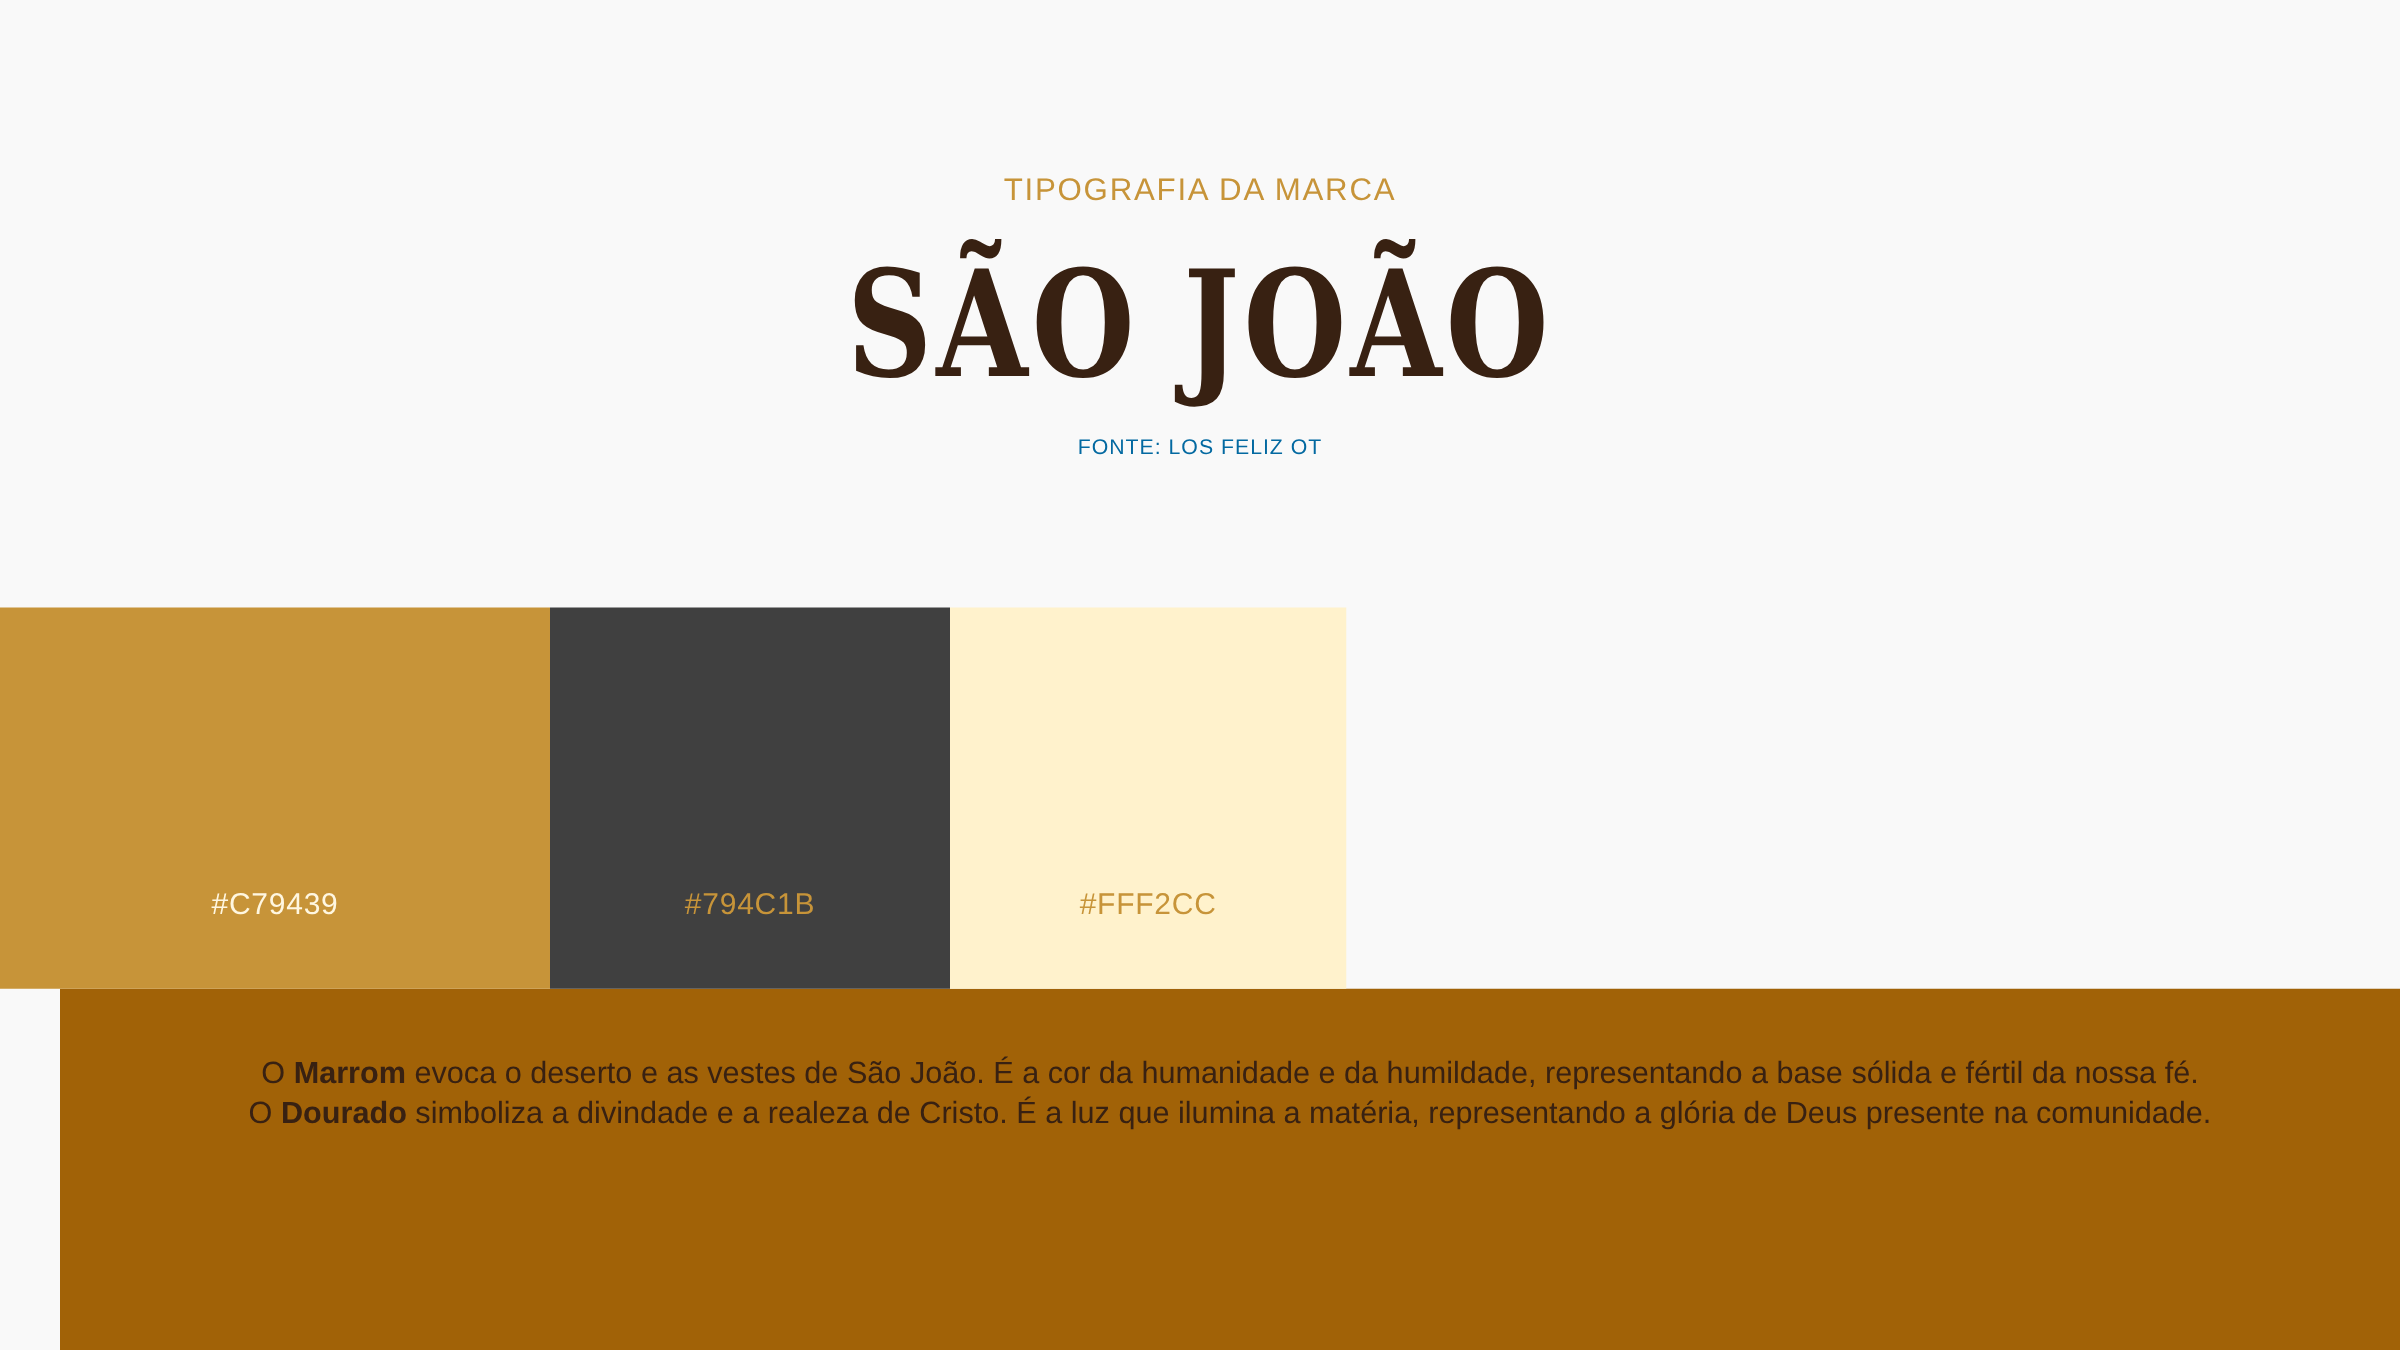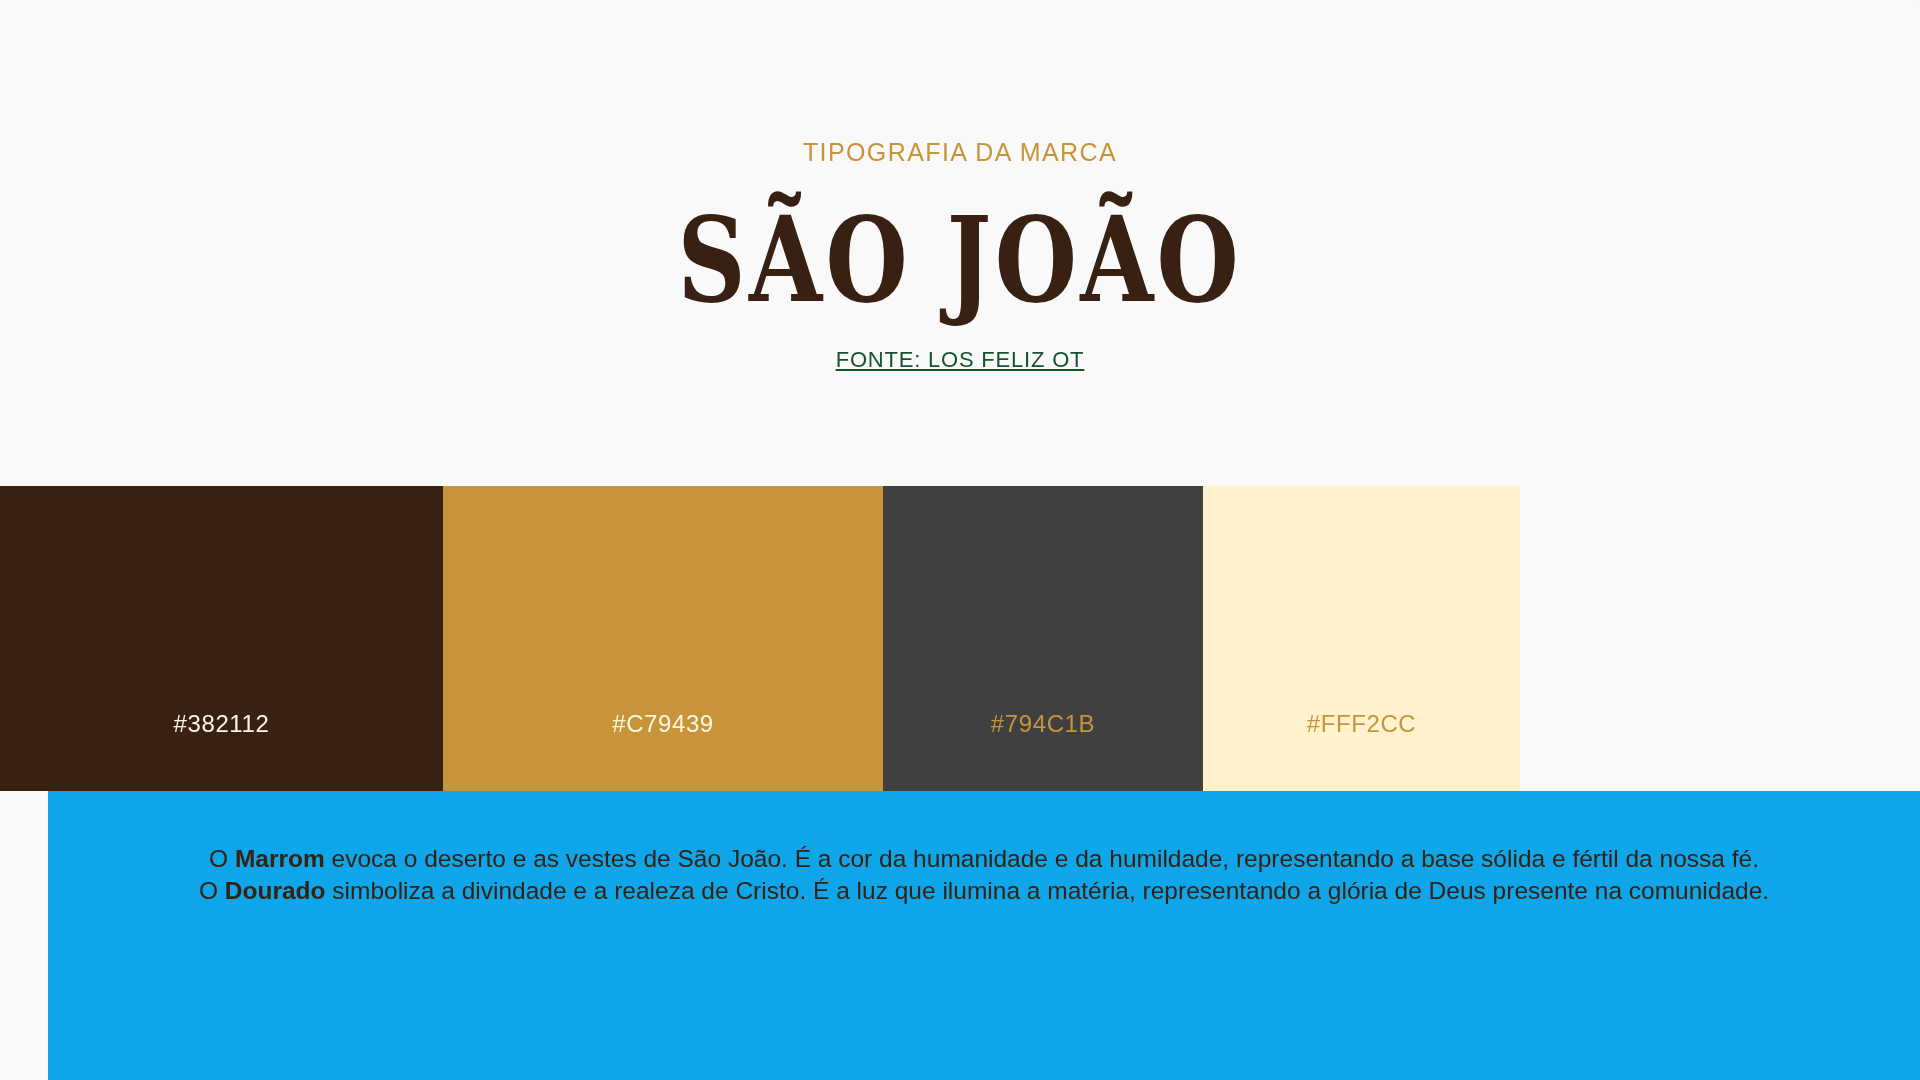--- a/index.html
+++ b/index.html
@@ -52,27 +52,26 @@
     color: #382112;
     line-height: 1;
     letter-spacing: 4px;
     transform: scaleX(0.80);
     transform-origin: center top;
     white-space: nowrap;
   }
 
   .font-note {
     margin-top: 30px;
-    font-size: 22px;
+    font-size: 17px;
     letter-spacing: 0.8px;
-    color: #14532d;
+    color: #0369a1;
     font-weight: 400;
     line-height: 1;
     text-transform: uppercase;
-    text-decoration: underline;
   }
 
   
   .palette {
     height: 305px;
     display: flex;
     width: 1920px;
   }
 
   .swatch {
@@ -92,21 +91,21 @@
     white-space: nowrap;
   }
 
   
   .description {
     flex: 1;
     padding-top: 52px;
     display: flex;
     flex-direction: column;
     align-items: center;
-    background: #0ea5e9;
+    background: #a16207;
     margin-left: 48px;
   }
 
   .desc-line {
     font-size: 24.5px;
     line-height: 1.32;
     color: #382112;
     text-align: center;
     white-space: nowrap;
     font-weight: 400;
@@ -121,23 +120,20 @@
 
 <div class="page">
 
   <section class="type-block">
     <div class="eyebrow">TIPOGRAFIA DA MARCA</div>
     <div class="brand-title">SÃO JOÃO</div>
     <div class="font-note">FONTE: LOS FELIZ OT</div>
   </section>
 
   <section class="palette">
-      <div class="swatch" style="background: rgb(56, 33, 18); width: 443px; flex: 0 0 443px;">
-        <span class="swatch-hex" style="color: rgb(255, 247, 225);">#382112</span>
-      </div>
       <div class="swatch" style="background: rgb(199, 148, 57); width: 440px; flex: 0 0 440px;">
         <span class="swatch-hex" style="color: rgb(255, 247, 225);">#C79439</span>
       </div>
       <div class="swatch" style="background: #404040; width: 320px; flex: 0 0 320px;">
         <span class="swatch-hex" style="color: rgb(199, 148, 57);">#794C1B</span>
       </div>
       <div class="swatch" style="background: rgb(255, 242, 204); width: 317px; flex: 0 0 317px;">
         <span class="swatch-hex" style="color: rgb(199, 148, 57);">#FFF2CC</span>
       </div>
     </section>

